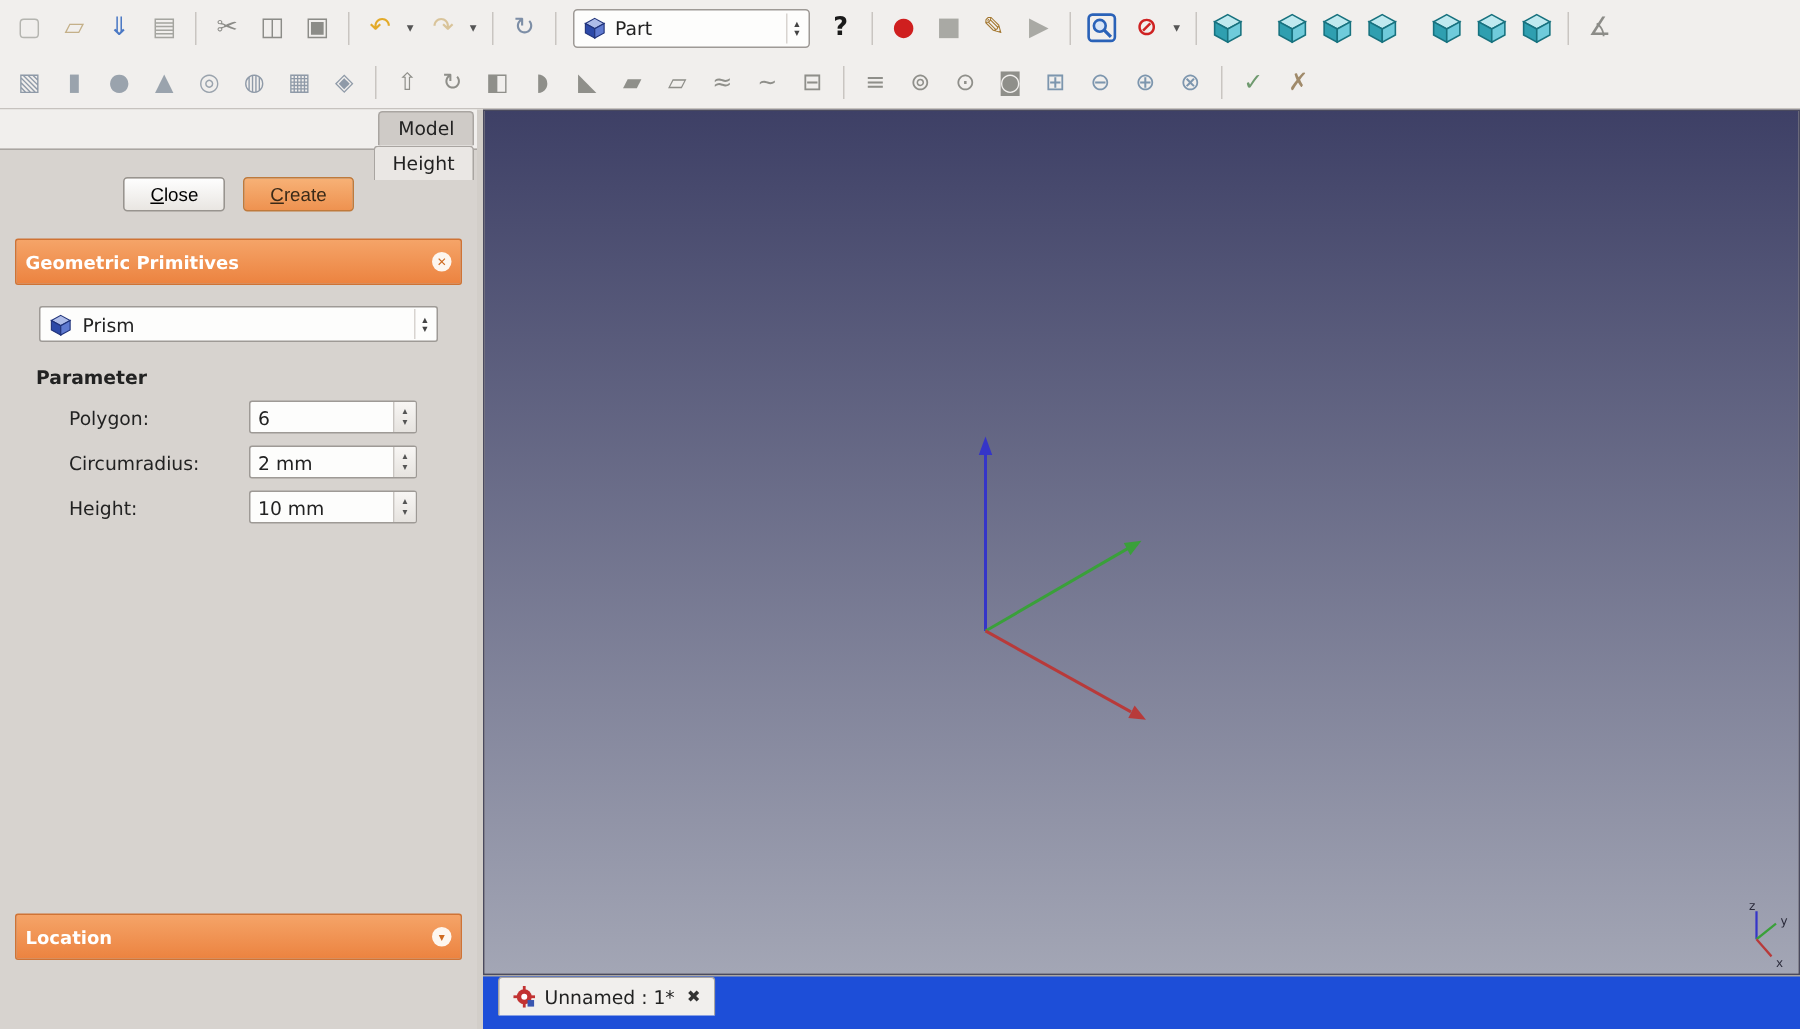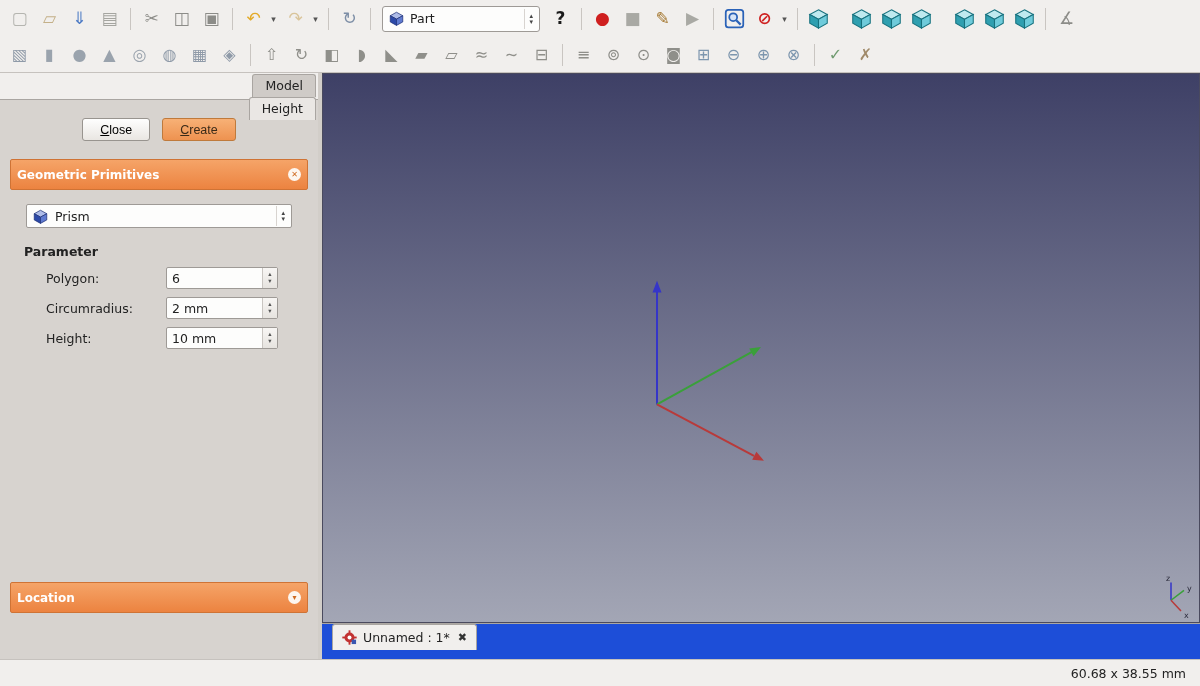--- a/index.html
+++ b/index.html
@@ -380,16 +380,13 @@
           <svg width="15" height="15">
               <use href="#fc-gear"></use>
             </svg>
           <span>Unnamed : 1*</span>
           <span class="close-x">✖</span>
         </div>
       </div>
     </div>
   </div>
 
-  <div class="statusbar">
-    <span>60.68 x 38.55 mm</span>
-  </div>
 </div>
 
 </body></html>

